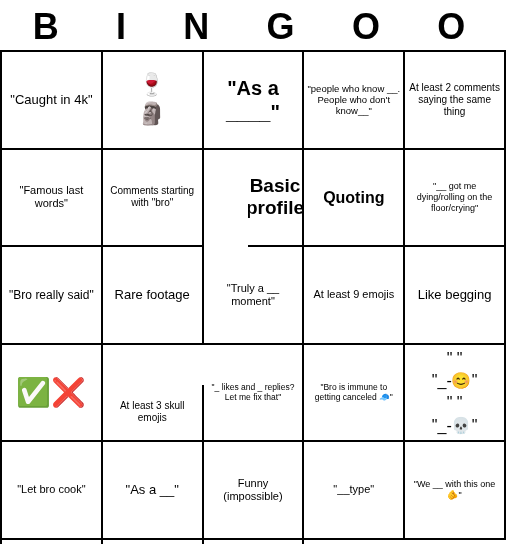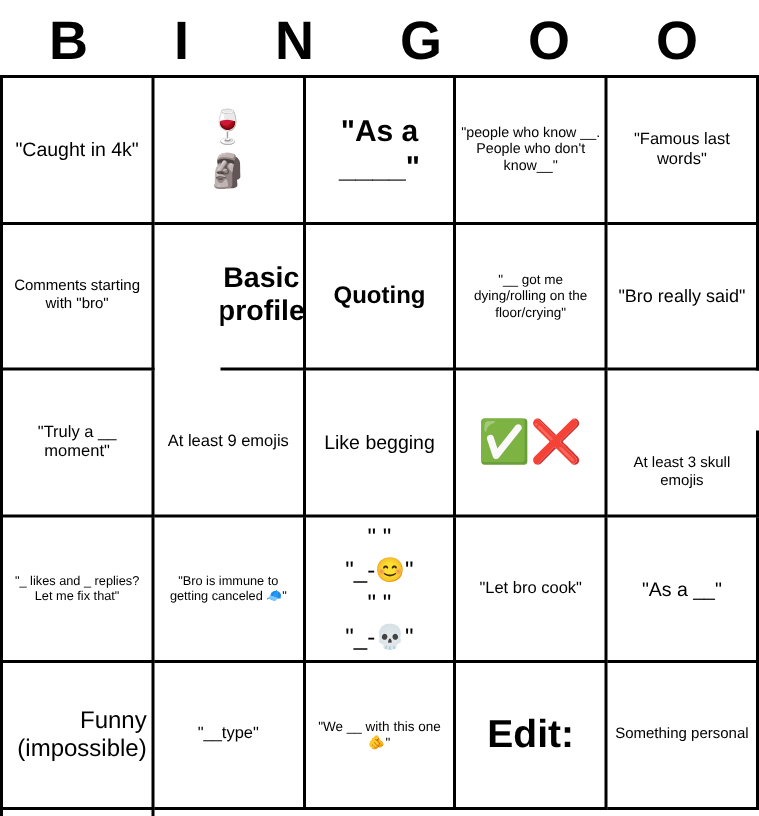--- a/index.html
+++ b/index.html
@@ -55,40 +55,42 @@
   <span>O</span>
   <span>O</span>
 </div>
 
 <div class="bingo-grid">
 
   <div class="cell" style="font-size:13px;">"Caught in 4k"</div>
   <div class="cell" style="font-size:22px; line-height:1.3;">🍷<br>🗿</div>
   <div class="cell" style="font-size:20px; font-weight:bold;">"As a<br>____"</div>
   <div class="cell" style="font-size:9.5px;">"people who know __. People who don't know__"</div>
+  <div class="cell" style="font-size:10px;">At least 2 comments saying the same thing</div>
   <div class="cell" style="font-size:11px;">"Famous last words"</div>
 
   <div class="cell" style="font-size:10px;">Comments starting with "bro"</div>
   <div class="cell" style="font-size:19px; font-weight:bold;margin-left:44px;">Basic profile</div>
   <div class="cell" style="font-size:16px; font-weight:bold;">Quoting</div>
   <div class="cell" style="font-size:9px;">"__ got me dying/rolling on the floor/crying"</div>
   <div class="cell" style="font-size:12px;">"Bro really said"</div>
 
+  <div class="cell" style="font-size:13px;">Rare footage</div>
   <div class="cell" style="font-size:11px;">"Truly a __ moment"</div>
   <div class="cell" style="font-size:11px;">At least 9 emojis</div>
   <div class="cell" style="font-size:13px;">Like begging</div>
   <div class="cell" style="font-size:28px;">✅❌</div>
   <div class="cell" style="font-size:10px;margin-top:40px;">At least 3 skull emojis</div>
 
   <div class="cell" style="font-size:8.5px;">"_ likes and _ replies? Let me fix that"</div>
   <div class="cell" style="font-size:8.5px;">"Bro is immune to getting canceled 🧢"</div>
   <div class="cell" style="font-size:16px; line-height:1.4;">" "<br>"_-😊"<br>" "<br>"_-💀"</div>
   <div class="cell" style="font-size:11px;">"Let bro cook"</div>
   <div class="cell" style="font-size:13px;">"As a __"</div>
 
-  <div class="cell" style="font-size:16px;text-align:right;">Funny (impossible)</div>
+  <div class="cell" style="font-size:11px;">Funny (impossible)</div>
   <div class="cell" style="font-size:11px;">"__type"</div>
   <div class="cell" style="font-size:9px;">"We __ with this one🫵"</div>
   <div class="cell" style="font-size:26px; font-weight:bold;">Edit:</div>
   <div class="cell" style="font-size:10px;">Something personal</div>
   <div class="cell" style="font-size:9.5px;">"Before GTA6 comment"</div>
 
 </div>
 
 </body></html>

